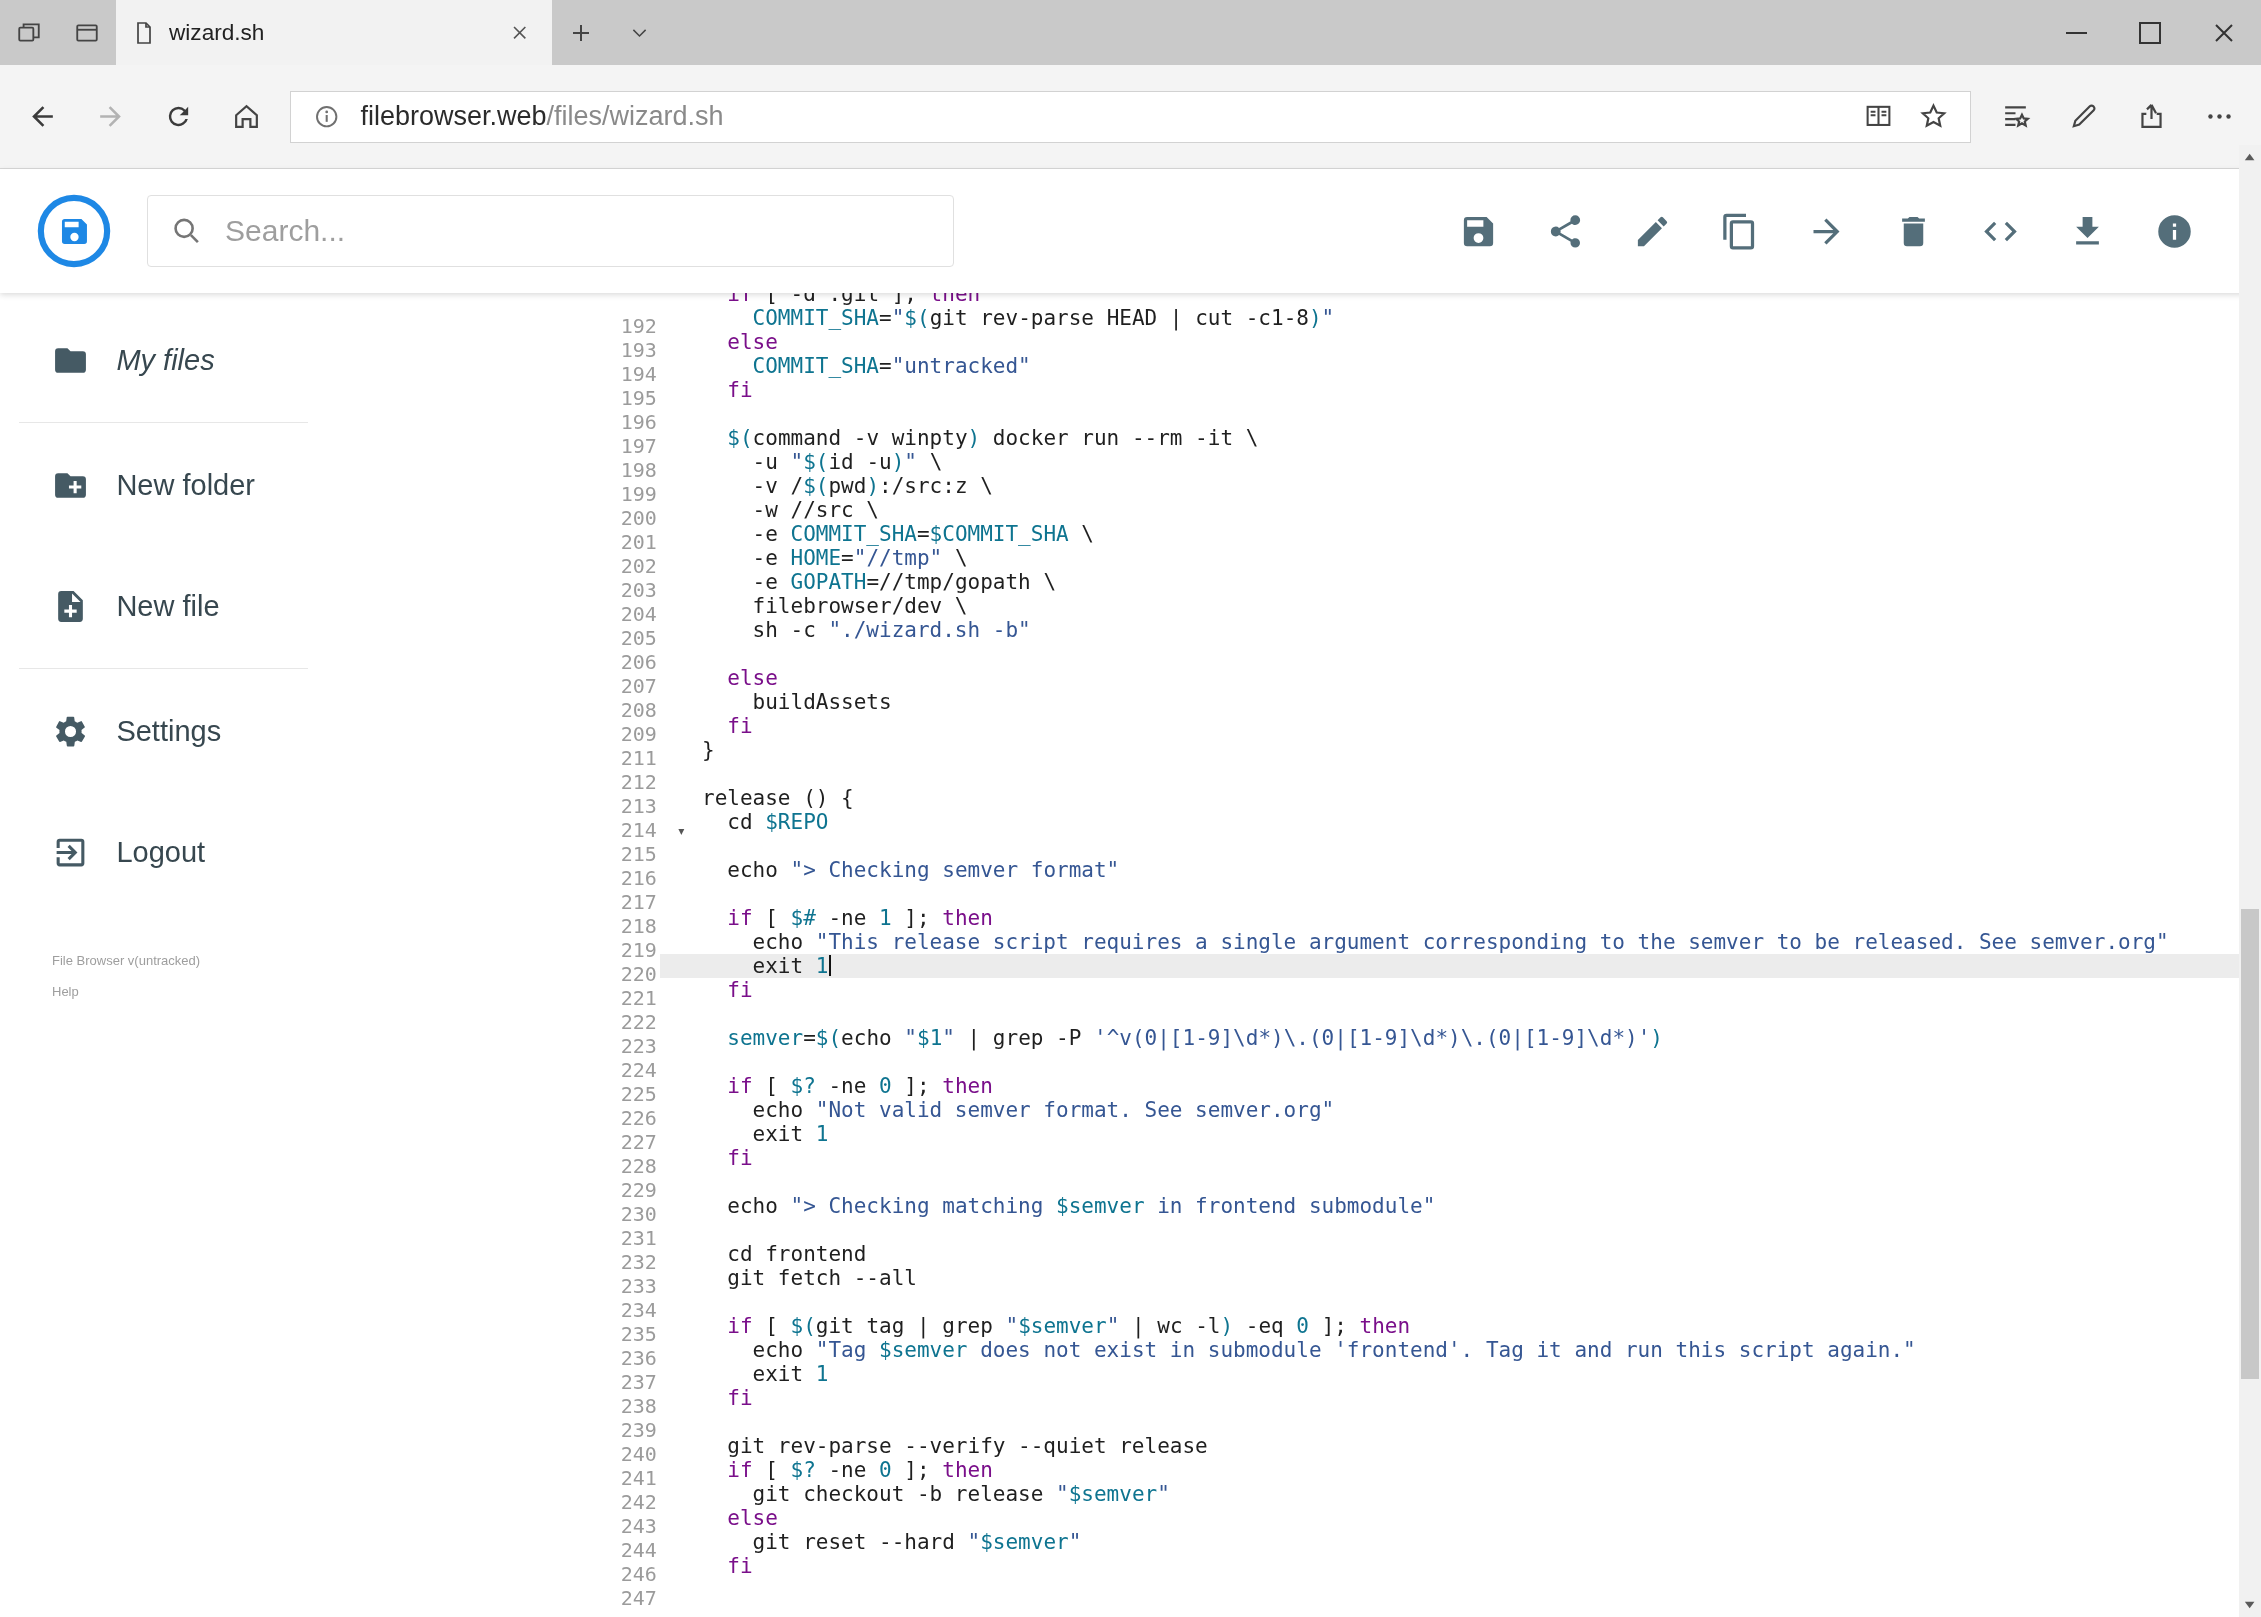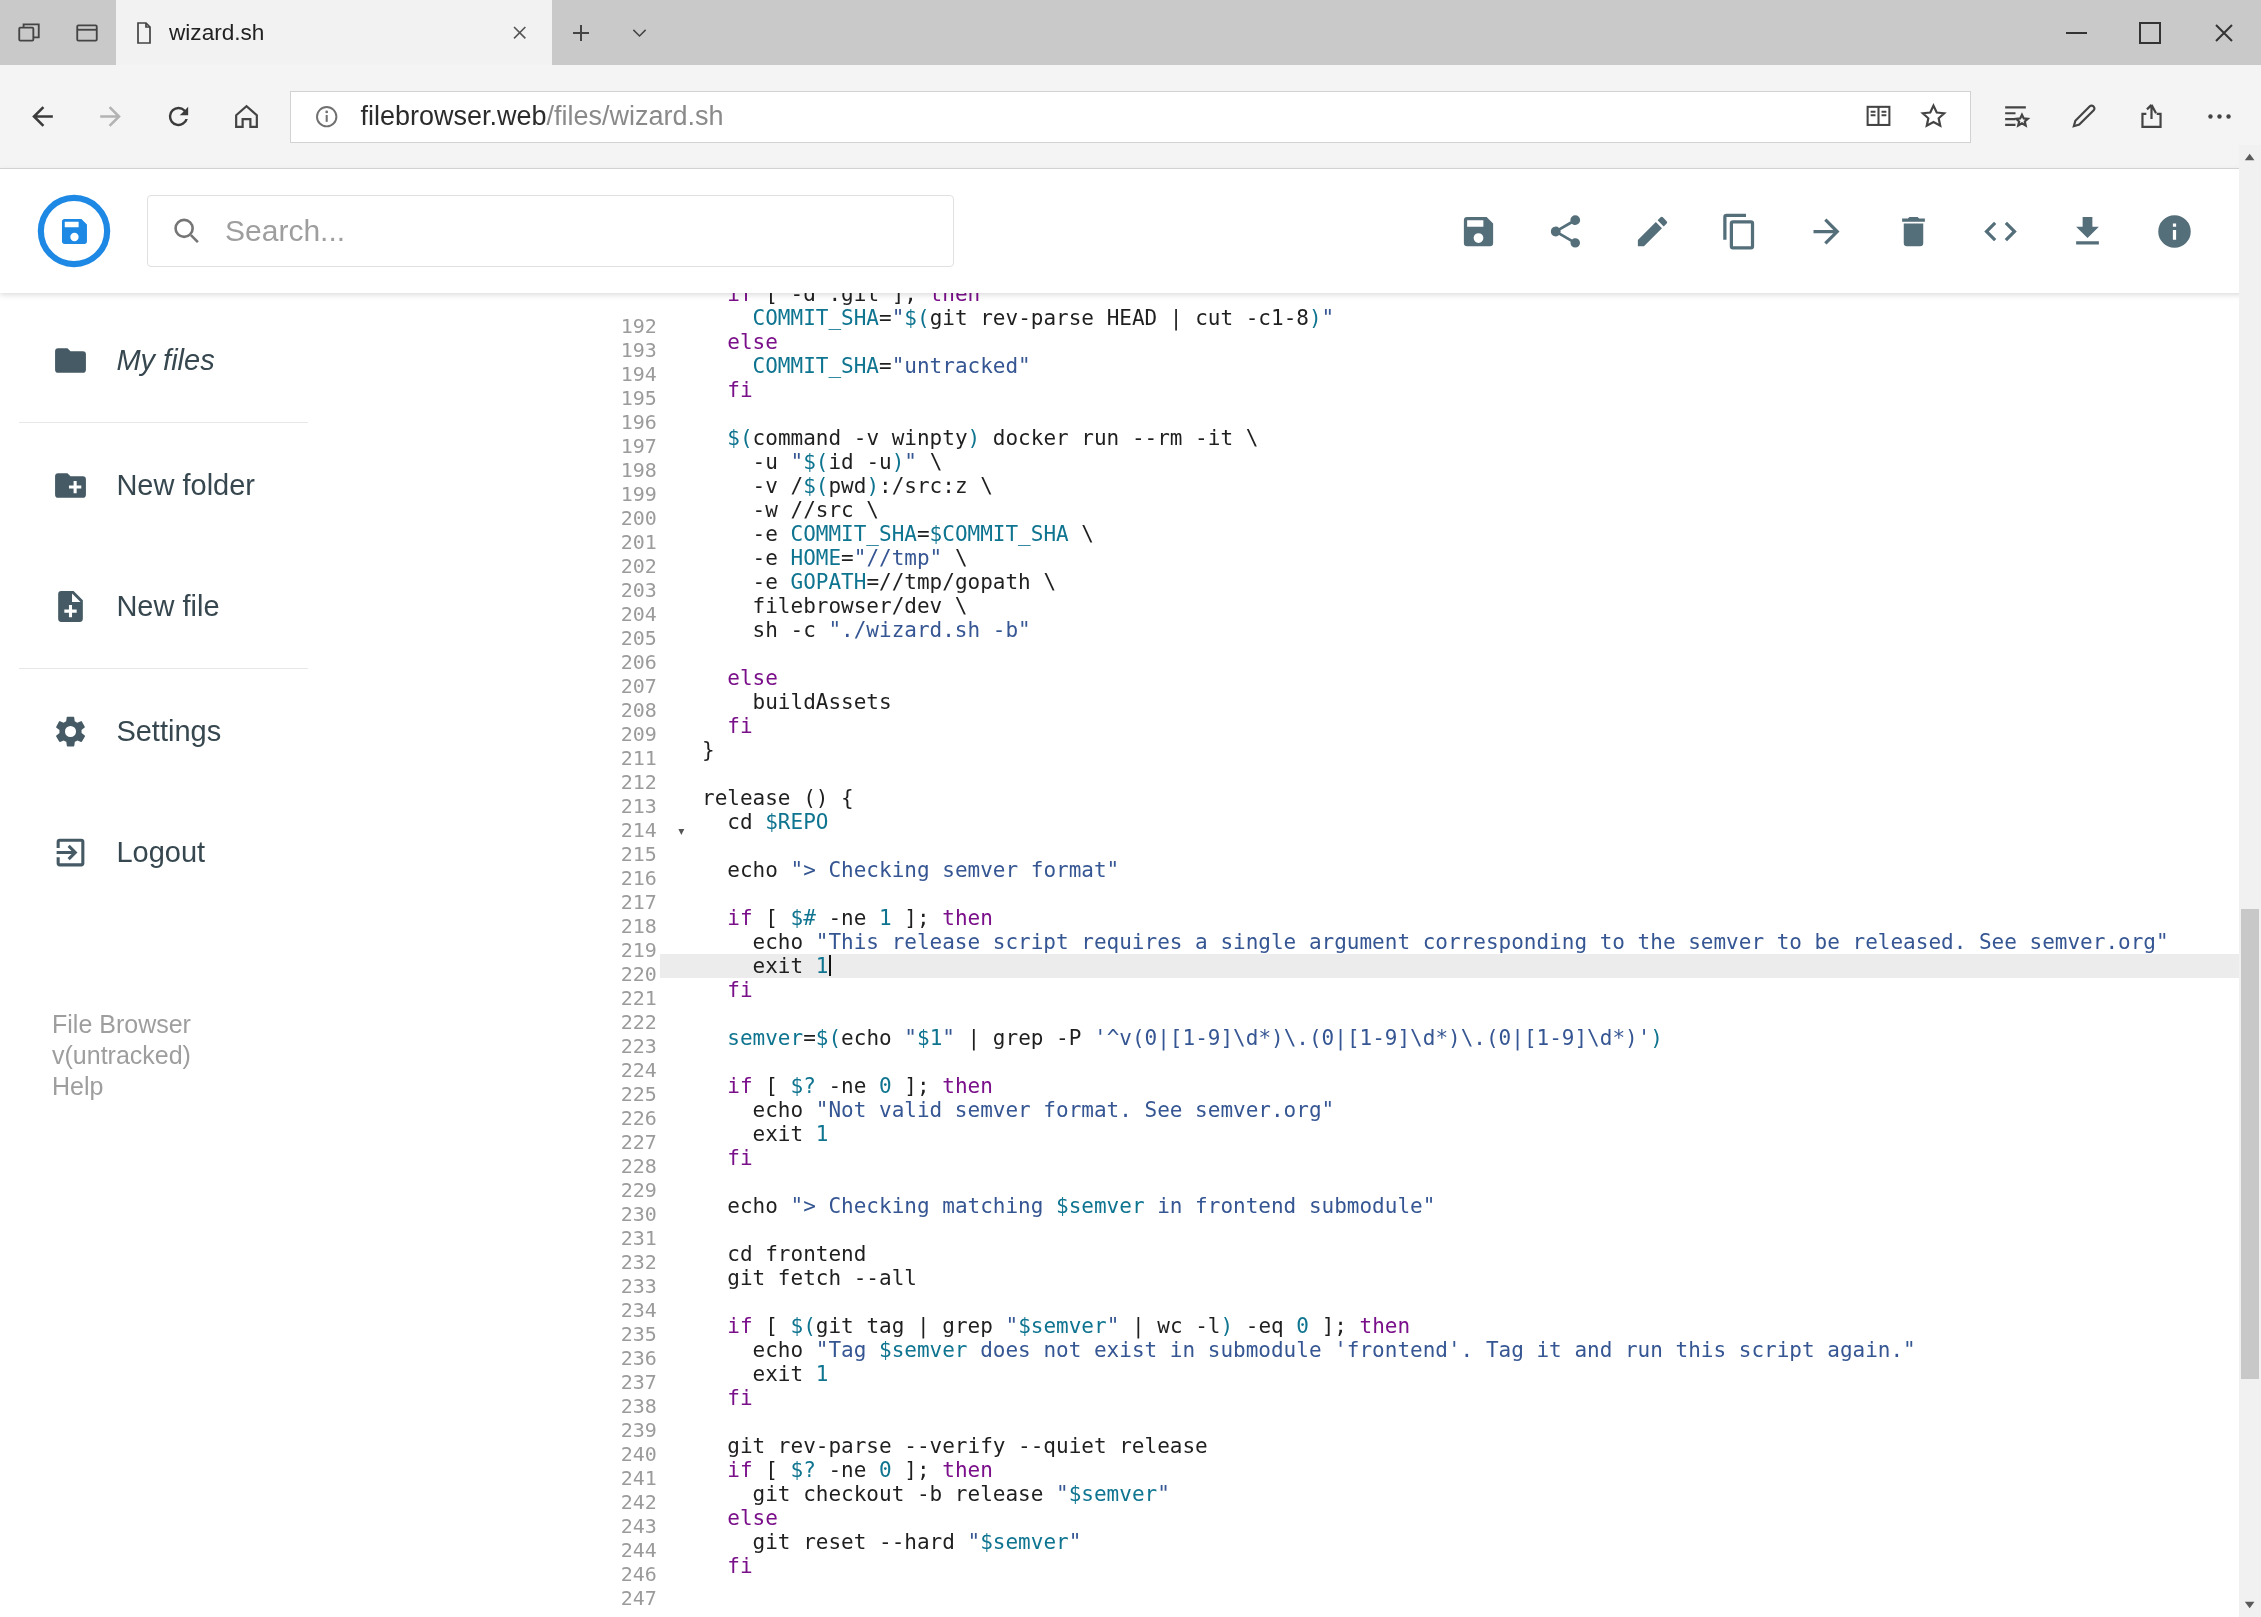--- a/index.html
+++ b/index.html
@@ -45,21 +45,21 @@
   .tool-btn svg{width:39px;height:39px;fill:#546e7a;}
 
   
   .content{display:flex;height:1350px;position:relative;}
   .sidebar{width:327px;flex:none;background:#fff;position:relative;}
   .side-item{height:121px;display:flex;align-items:center;gap:27.4px;padding-left:52px;}
   .side-item:first-child{margin-top:6.5px;font-style:italic;}
   .side-item svg{width:37px;height:37px;fill:#455a64;flex:none;}
   .side-label{font-size:29px;color:#37474f;}
   .side-divider{border-top:0.8px solid #e7e7e7;margin:1.6px 19.4px;}
-  .side-footer{position:absolute;top:716px;left:52px;font-size:25px;color:#9e9e9e;line-height:31px;}
+  .side-footer{position:absolute;top:652px;left:52px;font-size:13px;color:#9e9e9e;line-height:31px;}
   .side-footer .help{display:block;color:#9e9e9e;}
 
   
   .editor{flex:1;overflow:hidden;background:#fff;position:relative;}
   .cm-lines{margin-top:-11.3px;}
   .cm-row{display:flex;height:24px;font-family:"DejaVu Sans Mono",monospace;font-size:21px;line-height:24px;}
   .cm-gut{flex:0 0 333px;box-sizing:border-box;text-align:right;color:#9b9b9b;
           padding-right:3.2px;font-size:20px;position:relative;margin-top:32px;}
   .cm-fold{position:absolute;right:-26px;top:0.8px;color:#555;font-size:15.3px;line-height:24px;}
   .cm-code{flex:1;white-space:pre;padding-left:42px;color:#1f1f1f;}

